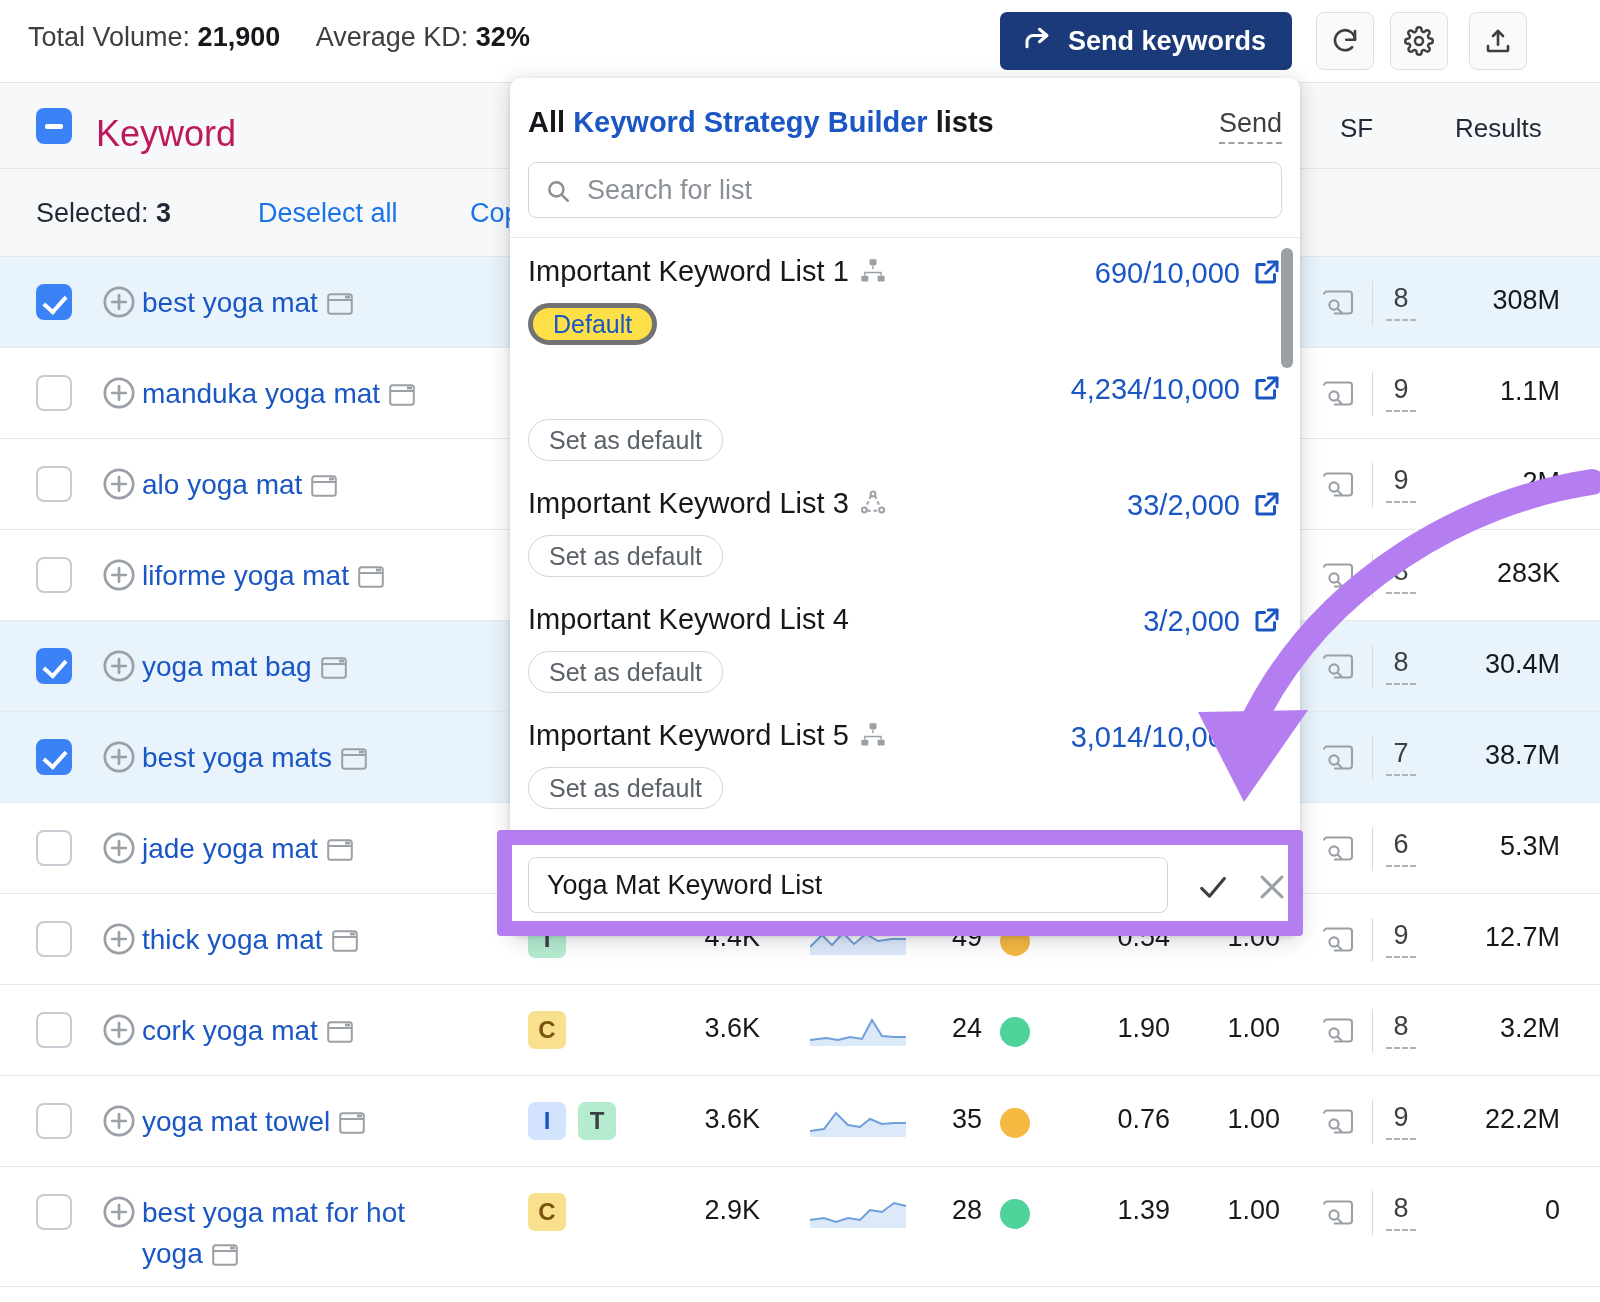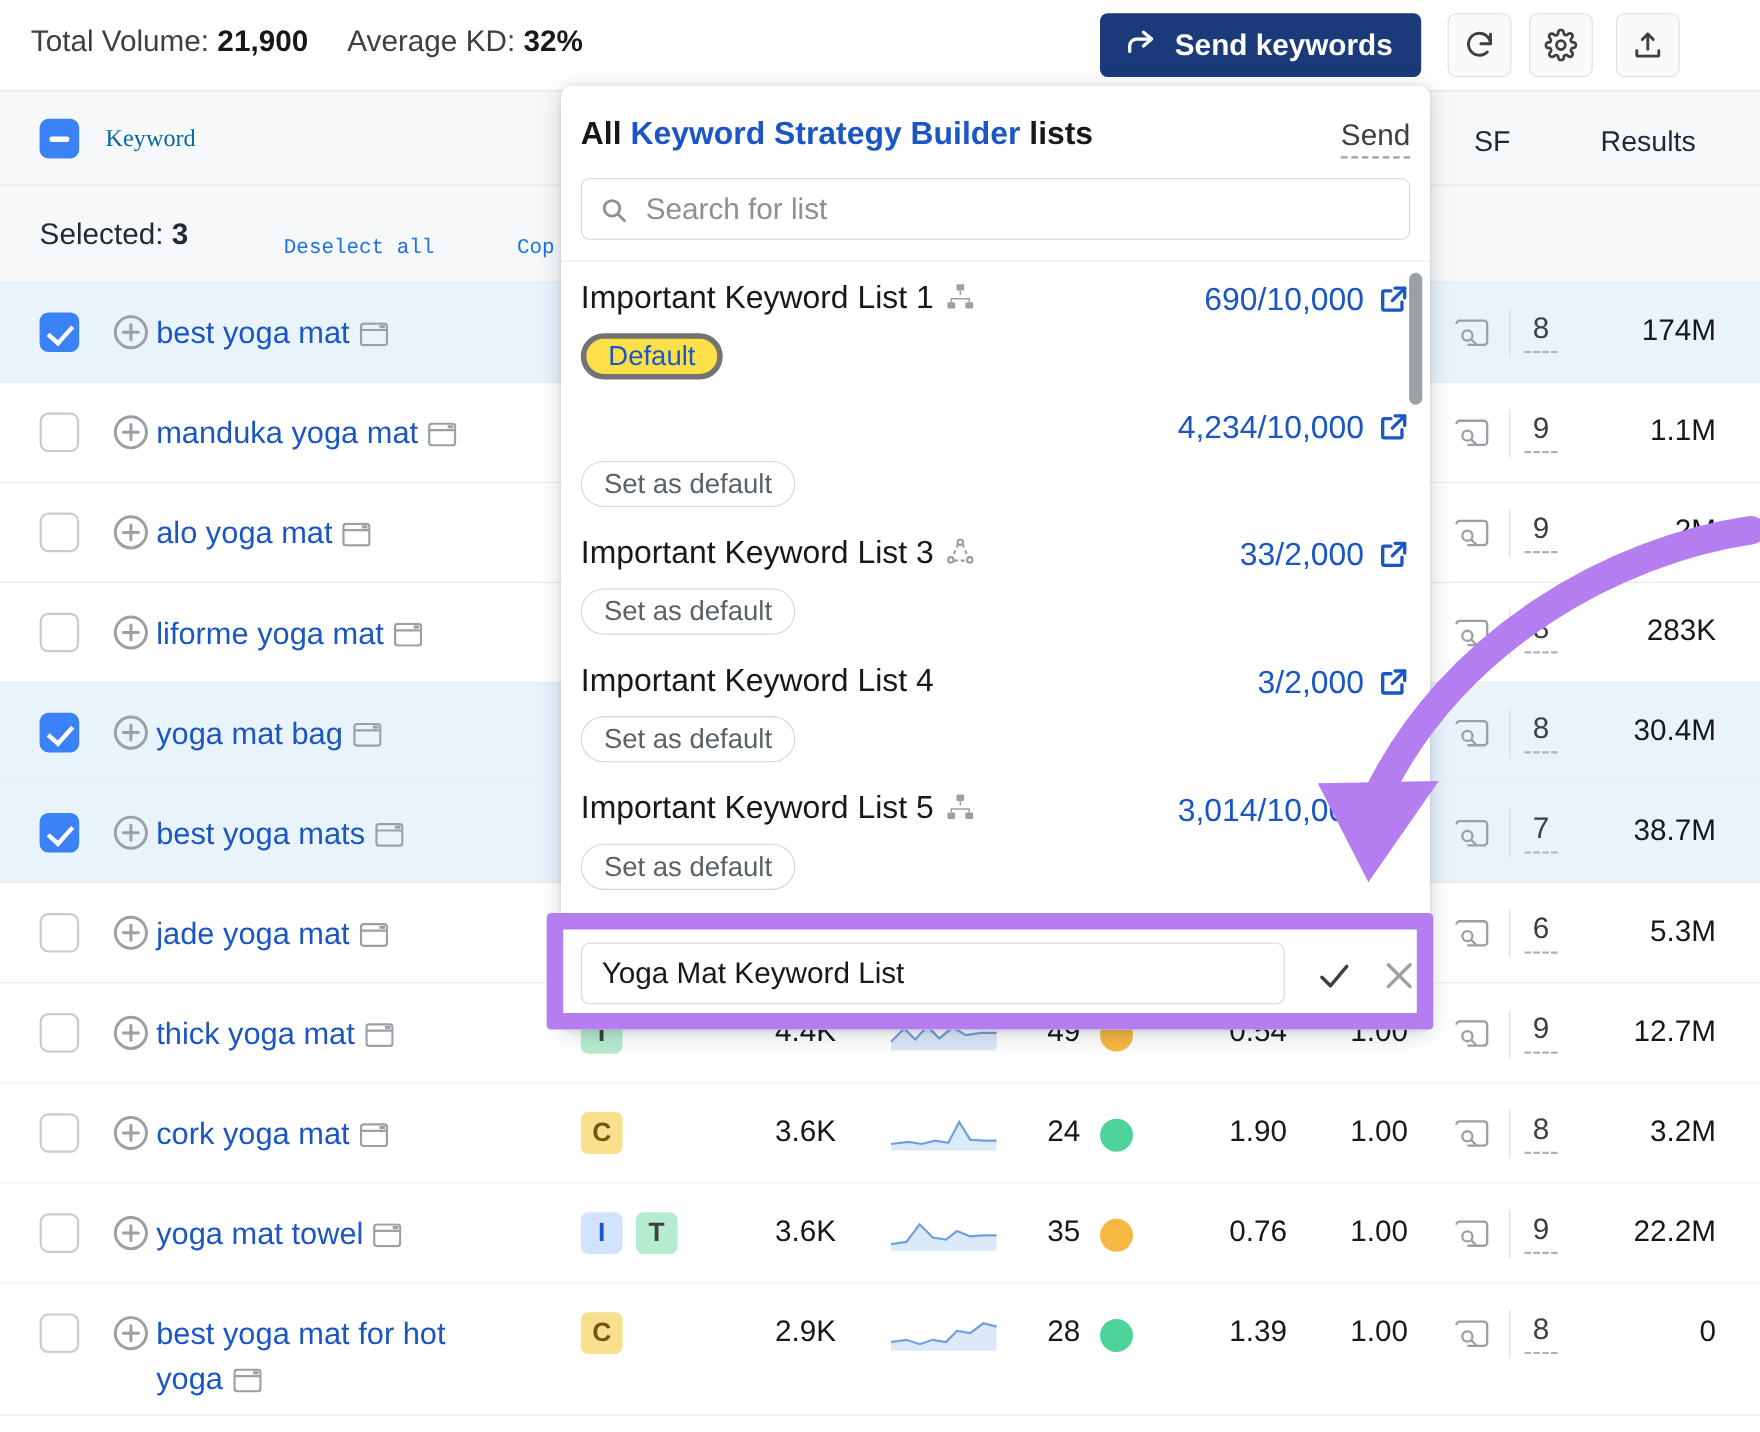--- a/index.html
+++ b/index.html
@@ -50,41 +50,41 @@
     background: #fff;
   }
   .thead {
     position: relative; height: 87px;
     background: #f7f8f9;
     border-top: 1px solid #e4e6e9;
     border-bottom: 1px solid #e4e6e9;
   }
   .th-keyword {
     position: absolute; left: 96px; top: 30px;
-    font-size: 22px; color: #0369a1; font-family: Liberation Serif, serif;
+    font-size: 36px; color: #be185d;
   }
   .th-sf { position: absolute; left: 1340px; top: 30px; font-size: 26px; color: #1f2937; }
   .th-results { position: absolute; left: 1455px; top: 30px; font-size: 26px; color: #1f2937; }
 
   .master-cb {
     position: absolute; left: 36px; top: 25px;
     width: 36px; height: 36px; border-radius: 8px; background: #3b82f6;
     display: flex; align-items: center; justify-content: center; cursor: pointer;
   }
   .master-cb .dash { width: 18px; height: 5px; border-radius: 2px; background: #fff; }
 
   .selbar {
     position: relative; height: 88px; background: #f7f8f9;
     border-bottom: 1px solid #e4e6e9;
   }
   .selbar-text {
     position: absolute; left: 36px; top: 29px; font-size: 27px; color: #1f2937;
   }
   .selbar-text b { font-weight: 700; }
-  .selbar-link { position: absolute; top: 45px; font-size: 19px; color: #1a73e8; cursor: pointer; font-family: Liberation Mono, monospace; }
+  .selbar-link { position: absolute; top: 29px; font-size: 27px; color: #1a73e8; cursor: pointer; }
   #link-deselect { left: 258px; }
   #link-copy { left: 470px; }
 
   .row {
     position: relative; height: 91px; border-bottom: 1px solid #e7e9ec;
     background: #fff;
   }
   .row.sel { background: #e8f3fc; }
   .row.tall { height: 120px; }
 
@@ -295,21 +295,21 @@
                 <line x1="1.2" y1="7" x2="24.8" y2="7"></line>
                 <rect x="18" y="2.6" width="5" height="2.8" fill="#9aa0a6" stroke="none"></rect>
               </svg></span></div>
           <span class="cell c-sfic"><svg width="32" height="27" viewBox="0 0 32 27" fill="none" stroke="#9aa0a6" stroke-width="2.1">
               <path d="M2 5.5a3 3 0 0 1 3-3h22a3 3 0 0 1 3 3v16a3 3 0 0 1-3 3H12"></path>
               <circle cx="12" cy="16" r="4.6"></circle>
               <line x1="15.4" y1="19.4" x2="20" y2="24"></line>
             </svg></span>
           <div class="cell c-sfdiv"></div>
           <div class="cell c-sf">8</div>
-          <div class="cell c-res">174M</div>
+          <div class="cell c-res">308M</div>
         </div>
         <div class="row">
           <div class="cb"></div>
           <span class="plus-ic"><svg width="34" height="34" viewBox="0 0 24 24" fill="none" stroke="#9aa0a6" stroke-width="1.9" stroke-linecap="round">
               <circle cx="12" cy="12" r="10"></circle>
               <line x1="12" y1="7.2" x2="12" y2="16.8"></line>
               <line x1="7.2" y1="12" x2="16.8" y2="12"></line>
             </svg></span>
           <div class="kw">manduka yoga mat<span class="serp-ic"><svg width="26" height="22" viewBox="0 0 26 22" fill="none" stroke="#9aa0a6" stroke-width="2">
                 <rect x="1.2" y="1.2" width="23.6" height="19.6" rx="2.5"></rect>

